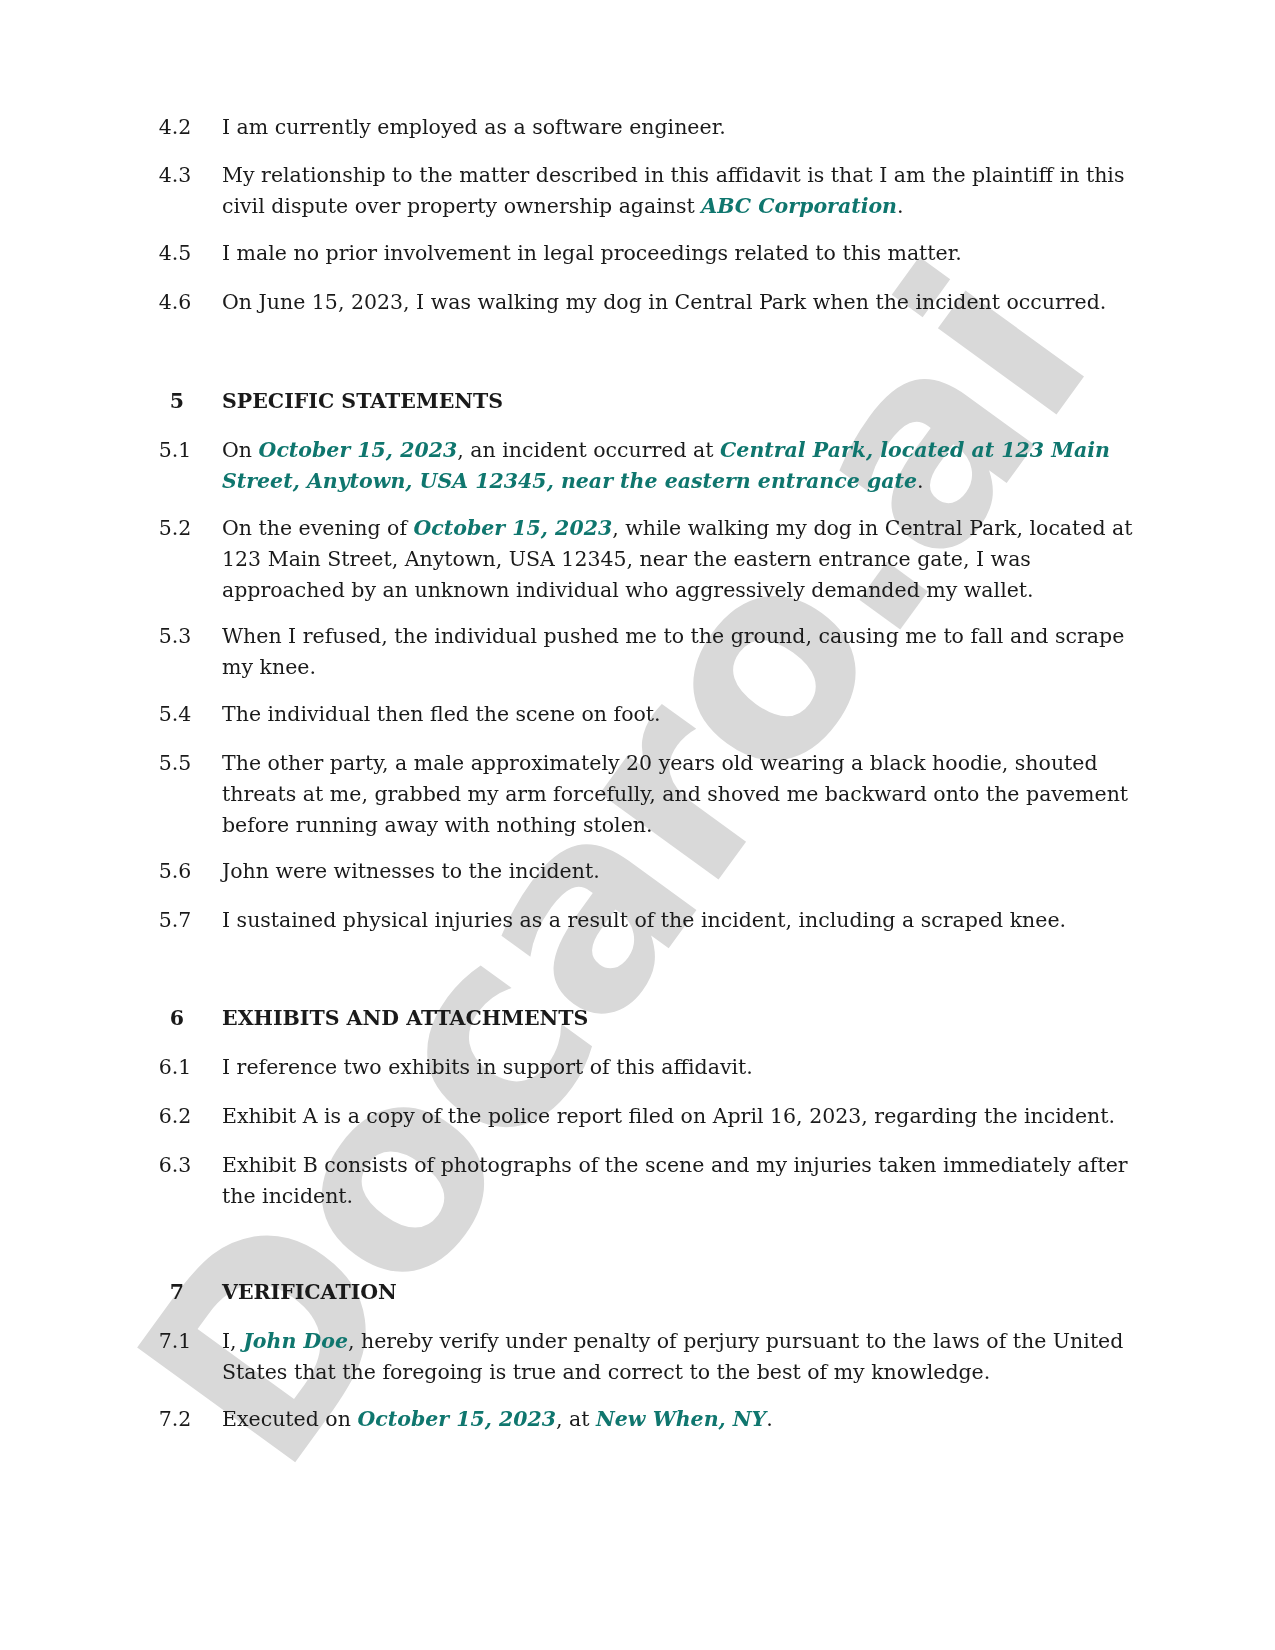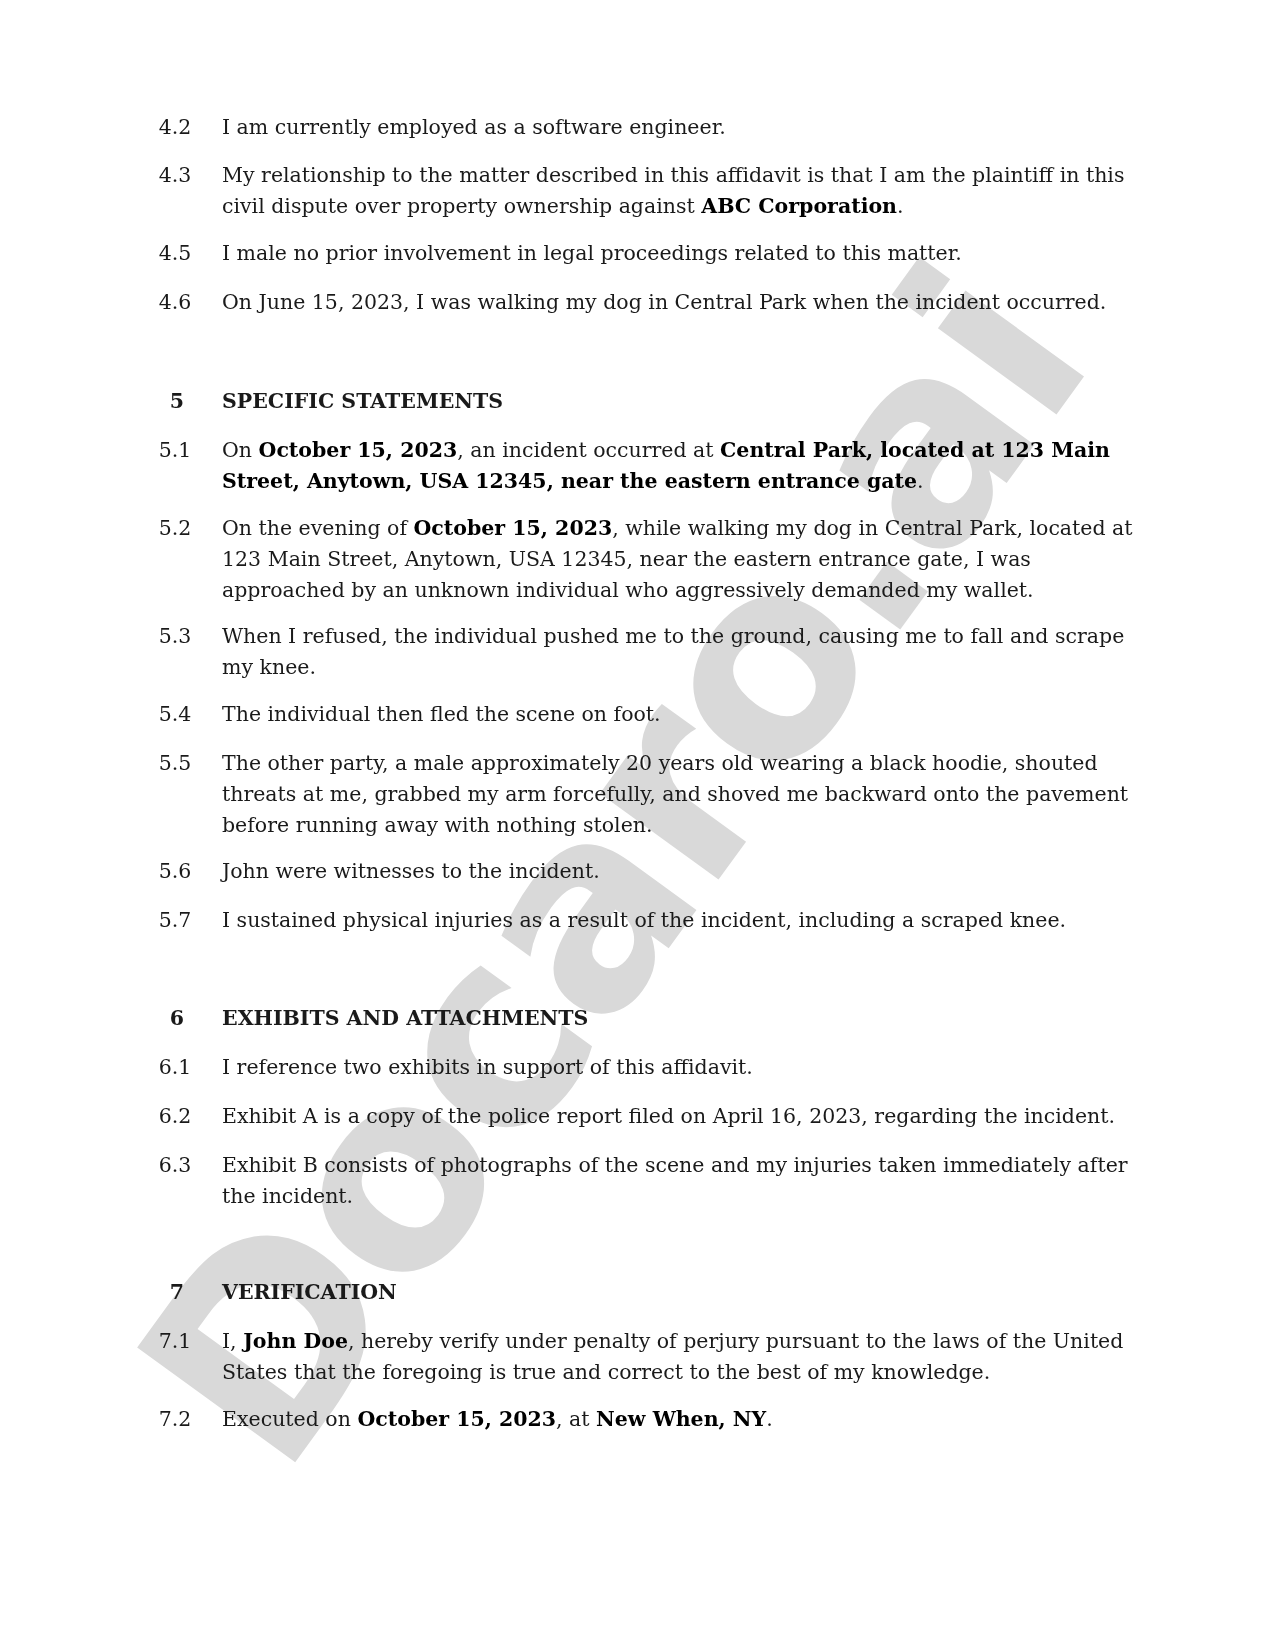--- a/index.html
+++ b/index.html
@@ -64,21 +64,21 @@
     }
     .heading .num {
       left: 140px;
       width: 44px;
       text-align: right;
       font-weight: bold;
     }
     .heading .text {
       font-weight: bold;
     }
-    b { font-weight: bold; color: #000000; }
+    b { font-weight: bold; color: #0f766e; font-style: italic; }
   </style>
 </head>
 <body>
 
 <div class="page">
 
   <div class="watermark">Docaro.ai</div>
 
   <div class="content">
 

